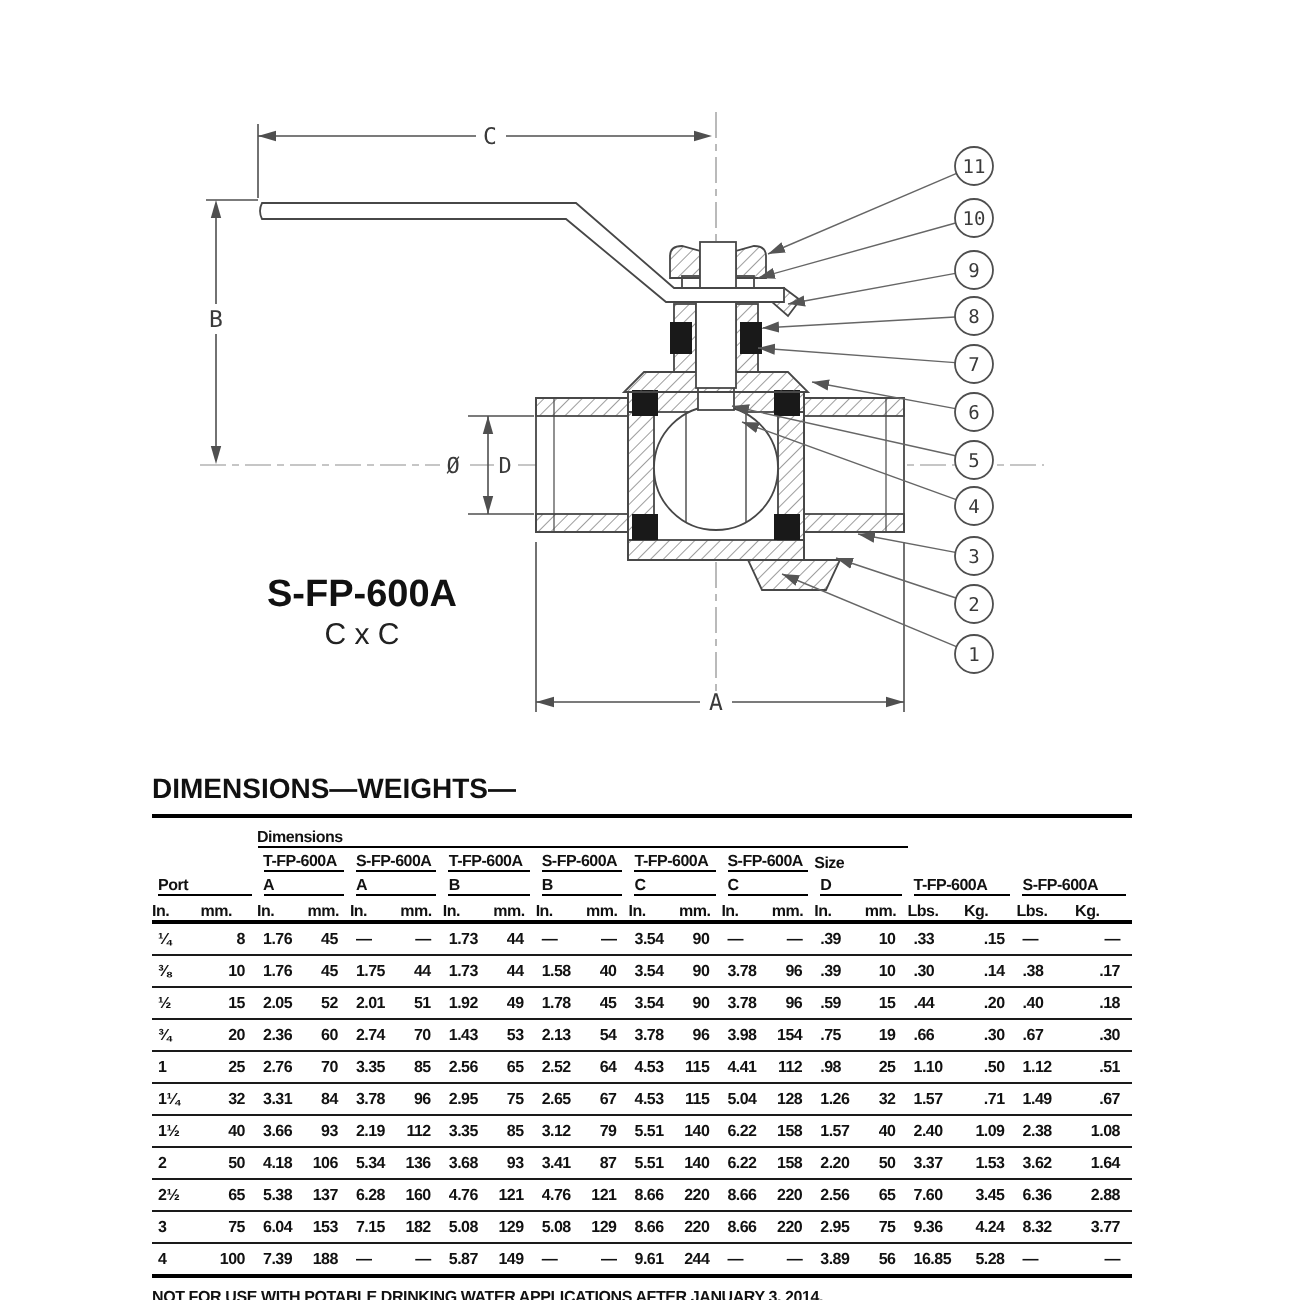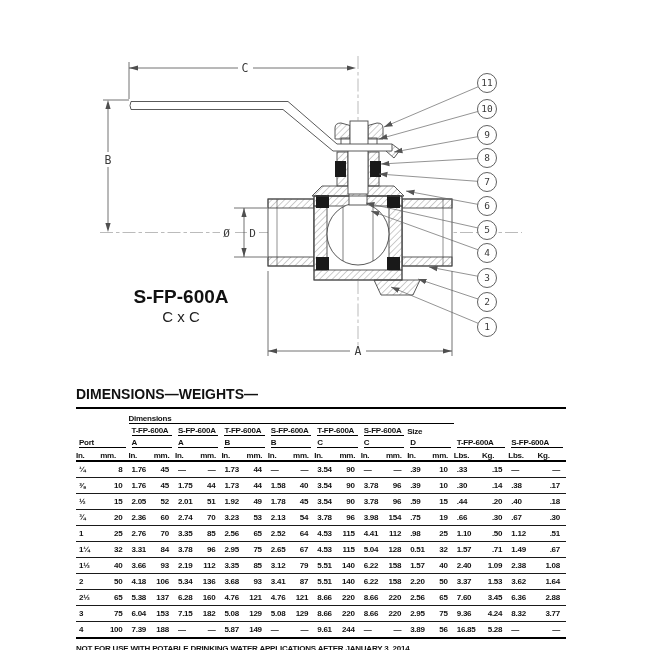--- a/index.html
+++ b/index.html
@@ -360,21 +360,21 @@
             <td>.40</td>
             <td>.18</td>
           </tr>
           <tr>
             <td>¾</td>
             <td>20</td>
             <td>2.36</td>
             <td>60</td>
             <td>2.74</td>
             <td>70</td>
-            <td>3.23</td>
+            <td>1.43</td>
             <td>53</td>
             <td>2.13</td>
             <td>54</td>
             <td>3.78</td>
             <td>96</td>
             <td>3.98</td>
             <td>154</td>
             <td>.75</td>
             <td>19</td>
             <td>.66</td>
@@ -412,21 +412,21 @@
             <td>3.78</td>
             <td>96</td>
             <td>2.95</td>
             <td>75</td>
             <td>2.65</td>
             <td>67</td>
             <td>4.53</td>
             <td>115</td>
             <td>5.04</td>
             <td>128</td>
-            <td>0.51</td>
+            <td>1.26</td>
             <td>32</td>
             <td>1.57</td>
             <td>.71</td>
             <td>1.49</td>
             <td>.67</td>
           </tr>
           <tr>
             <td>1½</td>
             <td>40</td>
             <td>3.66</td>

